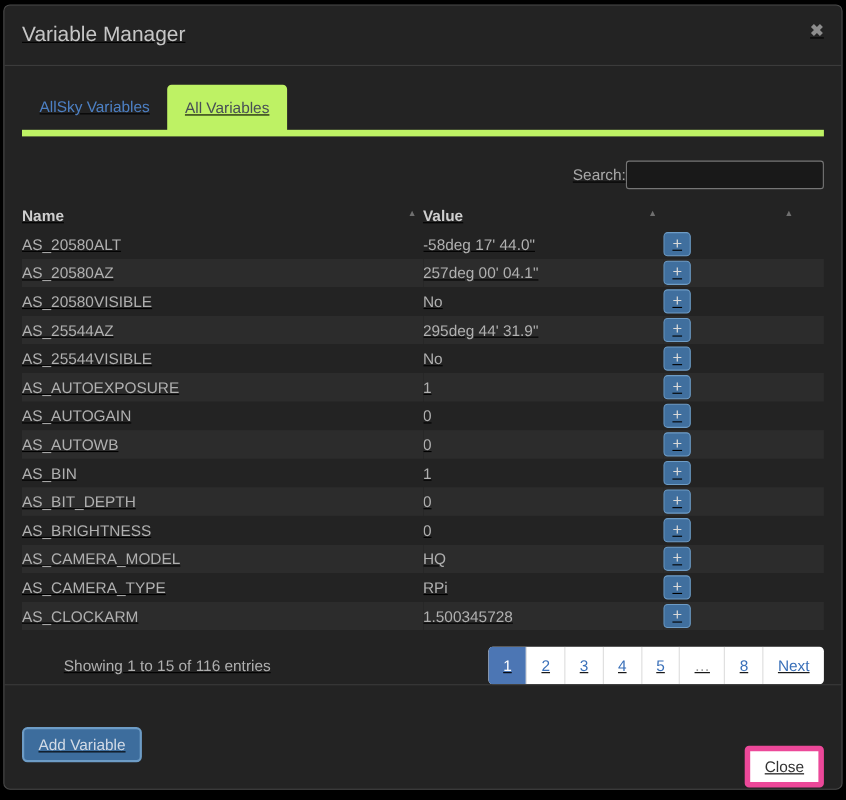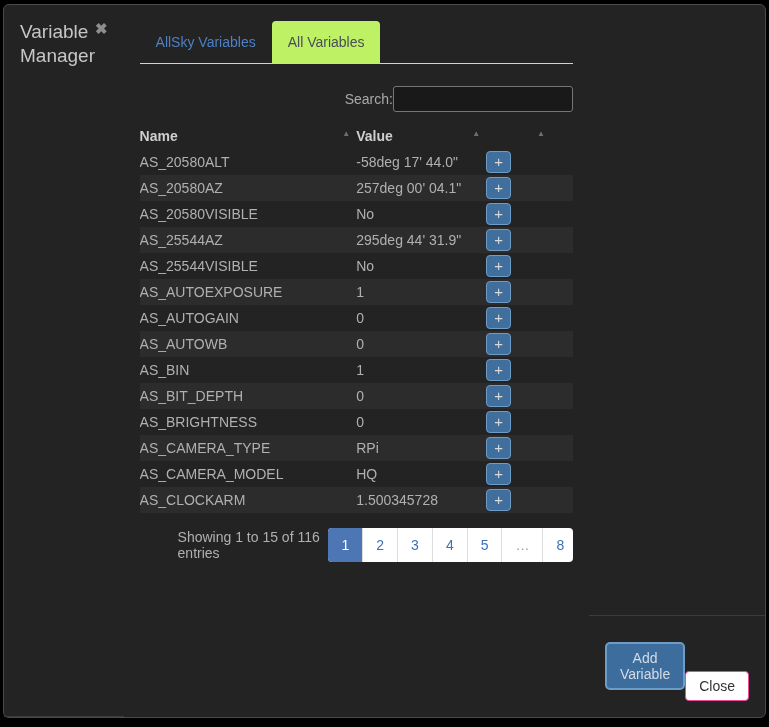--- a/index.html
+++ b/index.html
@@ -15,21 +15,22 @@
     position: absolute;
     left: 3px;
     top: 4px;
     width: 763px;
     height: 714px;
     background: #232323;
     border: 1px solid #4a4a4a;
     border-radius: 6px;
     box-sizing: border-box;
     display: flex;
-    flex-direction: row;
+    flex-direction: column;
+    text-decoration: underline;
   }
   
   .modal-header {
     padding: 15px 16px;
     border-bottom: 1px solid #3b3b3b;
     display: flex;
     justify-content: space-between;
     align-items: flex-start;
   }
   .modal-title {
@@ -47,21 +48,22 @@
   }
   
   .modal-body {
     padding: 16px 16px 0 16px;
     flex: 1 1 auto;
     display: flex;
     flex-direction: column;
   }
   .tabs {
     display: flex;
-    border-bottom: 1px solid #bef264;
+    border-bottom: 6px solid #bef264;
+    align-items: flex-end;
   }
   .tab {
     font-size: 14px;
     padding: 13px 16px;
     line-height: 16px;
     cursor: pointer;
   }
   .tab.inactive { color: #4d80c4; }
   .tab.active {
     background: #bef264;
@@ -195,21 +197,21 @@
     border: 2px solid #6d9cc6;
     border-radius: 5px;
     color: #d2dbe6;
     font-size: 14px;
     padding: 6px 13px;
     cursor: pointer;
     font-family: "Liberation Sans", sans-serif;
   }
   .btn-close {
     background: #ffffff;
-    border: 1px solid #ec4899;
+    border: 5px solid #ec4899;
     border-radius: 4px;
     color: #333333;
     font-size: 14px;
     padding: 6px 13px;
     cursor: pointer;
     font-family: "Liberation Sans", sans-serif;
     margin-top: 40px;
   }
 </style>
 </head>
@@ -327,29 +329,29 @@
             </td>
           </tr>
           <tr>
             <td>AS_BRIGHTNESS</td>
             <td>0</td>
             <td class="action-cell">
               <button class="plus-btn">+</button>
             </td>
           </tr>
           <tr>
+            <td>AS_CAMERA_MODEL</td>
+            <td>HQ</td>
+            <td class="action-cell">
+              <button class="plus-btn">+</button>
+            </td>
+          </tr>
+          <tr>
             <td>AS_CAMERA_TYPE</td>
             <td>RPi</td>
-            <td class="action-cell">
-              <button class="plus-btn">+</button>
-            </td>
-          </tr>
-          <tr>
-            <td>AS_CAMERA_MODEL</td>
-            <td>HQ</td>
             <td class="action-cell">
               <button class="plus-btn">+</button>
             </td>
           </tr>
           <tr>
             <td>AS_CLOCKARM</td>
             <td>1.500345728</td>
             <td class="action-cell">
               <button class="plus-btn">+</button>
             </td>

